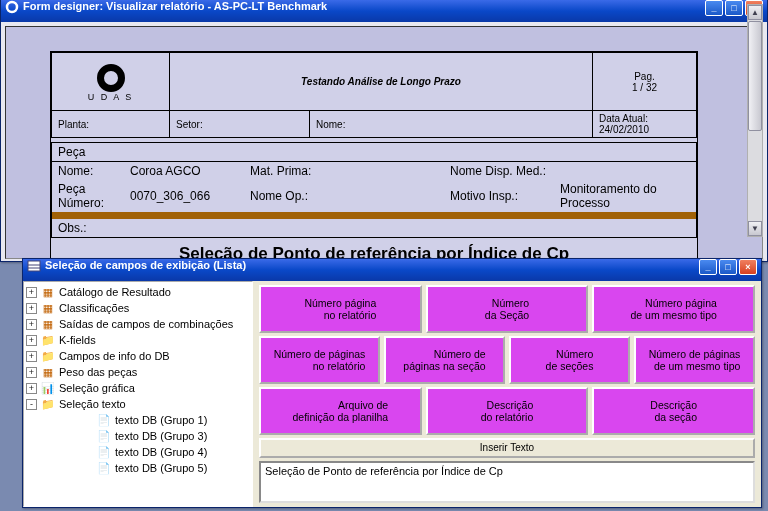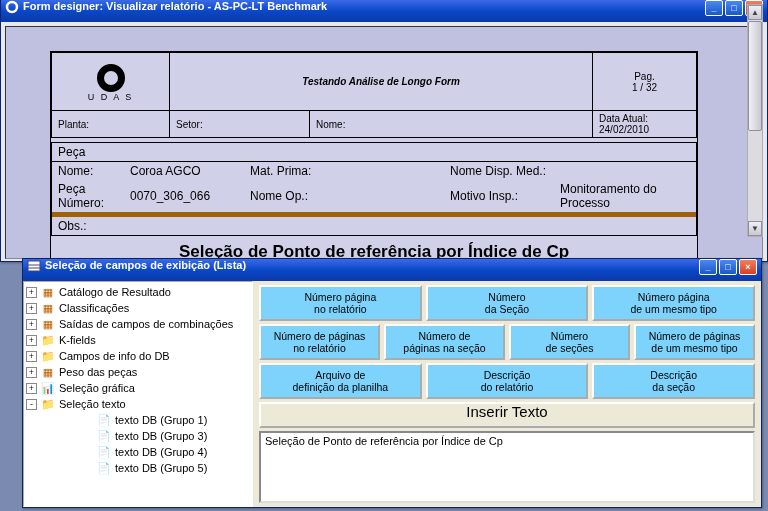--- a/index.html
+++ b/index.html
@@ -46,21 +46,21 @@
   .logo-circ { width:28px; height:28px; border:7px solid #000; border-radius:50%; margin:2px auto 0; }
   .logo-txt { font-size:9px; letter-spacing:2px; }
   .report .title-cell { text-align:center; font-size:18px; font-weight:bold; font-style:italic; height:58px; }
   .report .pag-cell { width:104px; text-align:center; font-size:11px; }
   .mini-row td { height:16px; }
 
   .peca-box { margin:4px 0 0 0; border:1px solid #000; }
   .peca-box table { width:100%; border-collapse:collapse; font-size:12px; }
   .peca-box td { padding:2px 6px; height:16px; }
   .peca-hdr { border-bottom:1px solid #000; font-weight:normal; }
-  .peca-body { border-bottom:5px solid #a16207; }
+  .peca-body { border-bottom:7px solid #a16207; }
   .sel-title { text-align:center; font-size:17px; font-weight:bold; margin-top:6px; }
 
   
   #win-fields { left:22px; top:258px; width:740px; height:250px; }
   #win-fields .body { display:flex; height:226px; background:#ece9d8; }
   .tree {
     width:230px; border:1px inset #fff; background:#fff; overflow:auto; font-size:11px; padding:2px 0;
   }
   .tree-row { display:flex; align-items:center; height:16px; white-space:nowrap; cursor:default; padding-left:2px;}
   .tree-row.l1 { padding-left:2px; }
@@ -70,27 +70,27 @@
   .ticon2 { width:16px; height:14px; margin-right:3px; display:inline-flex; align-items:center; justify-content:center; font-size:11px; flex-shrink:0;}
   .ic-folder::before{content:"📁"; font-size:11px;}
   .ic-grid::before{content:"▦"; color:#c06000;}
   .ic-chart::before{content:"📊"; font-size:11px;}
   .ic-doc::before{content:"📄"; font-size:11px;}
   .tree-label { }
 
   .rightpane { flex:1; padding:4px 6px; display:flex; flex-direction:column; gap:3px; }
   .btnrow { display:flex; gap:4px; }
   .pbtn {
-    flex:1; height:36px; background:#7dd3fc; border:2px outset #fff;
-    display:flex; align-items:center; justify-content:center; text-align:center;
+    flex:1; height:48px; background:#d946ef; border:2px outset #fff;
+    display:flex; align-items:center; justify-content:center; text-align:right;
     font-size:10.5px; line-height:1.15; cursor:pointer; padding:0 4px;
   }
   .pbtn.wide { flex:1.5; }
   .insert-bar {
-    height:26px; background:#ece9d8; border:2px outset #fff; text-align:center; font-size:15px; line-height:16px; cursor:pointer;
+    height:20px; background:#ece9d8; border:2px outset #fff; text-align:center; font-size:10px; line-height:16px; cursor:pointer;
   }
   .textarea {
     flex:1; background:#fff; border:2px inset #ddd; padding:2px 4px; font-size:11px;
   }
 </style>
 </head>
 <body>
 
 <div class="desktop">
 
@@ -110,21 +110,21 @@
     </div>
     <div class="designer-canvas">
       <div class="report">
         <table class="hdr">
           <tbody>
               <tr>
             <td class="logo-cell" rowspan="1">
               <div class="logo-circ"></div>
               <div class="logo-txt">U D A S</div>
             </td>
-            <td class="title-cell" colspan="3">Testando Análise de Longo Form</td>
+            <td class="title-cell" colspan="3">Testando Análise de Longo Prazo</td>
             <td class="pag-cell">
               <div>Pag.</div>
               <div>1 / 32</div>
             </td>
           </tr>
           <tr class="mini-row">
             <td>Planta:</td>
             <td style="width:140px">Setor:</td>
             <td colspan="2">Nome:</td>
             <td>

